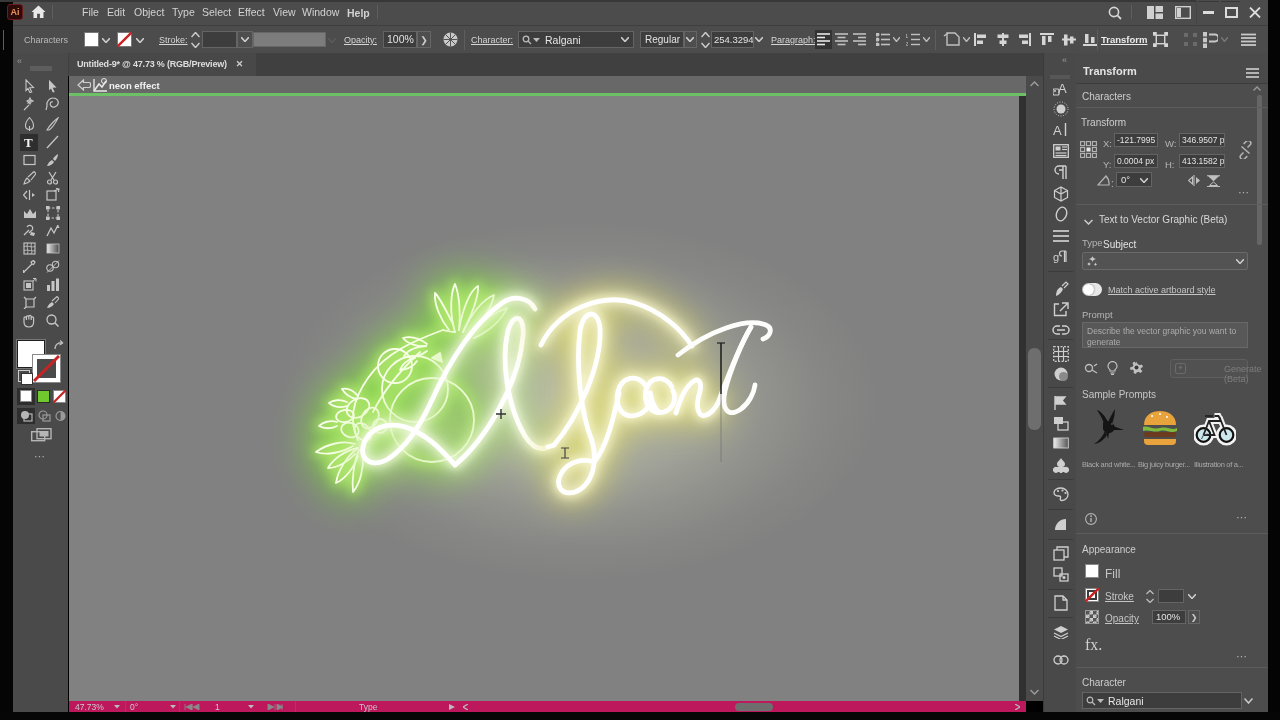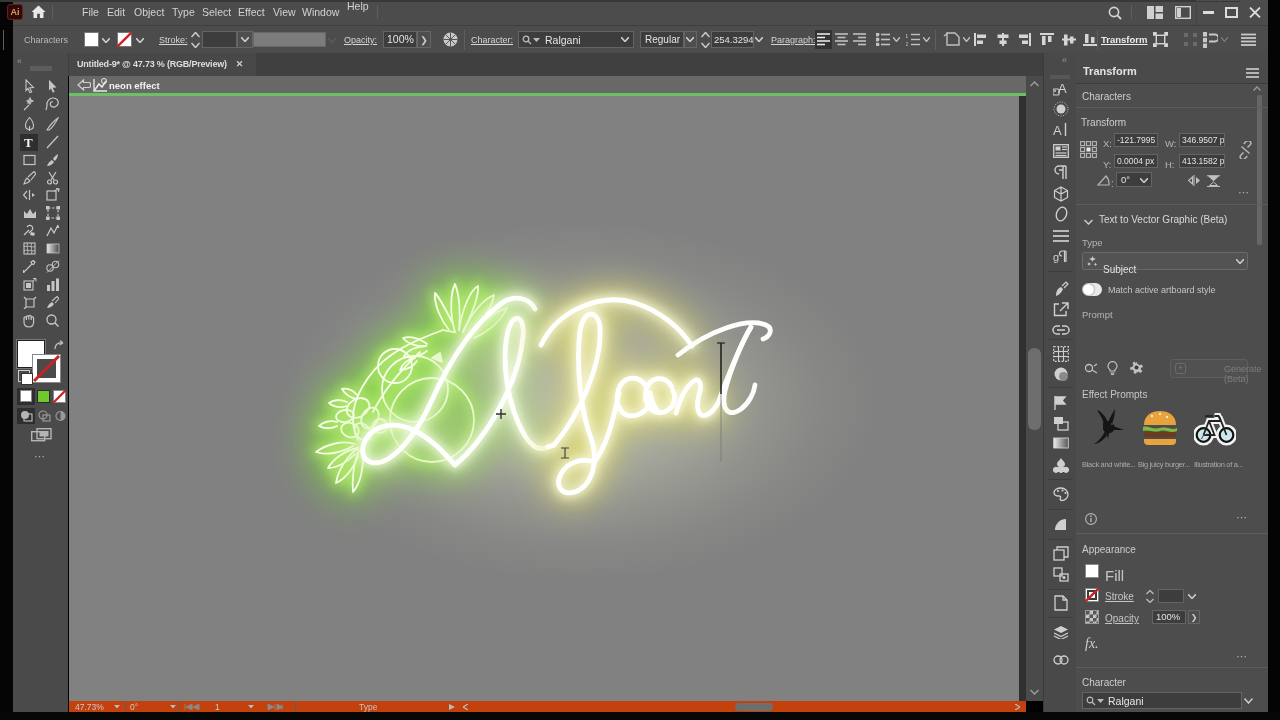--- a/index.html
+++ b/index.html
@@ -12,21 +12,21 @@
   #menubar { left:13px; top:0; width:1255px; height:25px; background:#4c4c4c; }
   #ctrlbar { left:13px; top:25px; width:1255px; height:28px; background:#4c4c4c; border-top:1px solid #3e3e3e; }
   #tabrow  { left:13px; top:53px; width:1255px; height:23px; background:#404040; }
   #toolbar { left:13px; top:53px; width:55px; height:659px; background:#4a4a4a; }
   #tab { left:69px; top:53px; width:187px; height:23px; background:#484848; color:#dedede; font-size:9px; letter-spacing:-0.2px; font-weight:bold; line-height:23px; }
   #crumb { left:69px; top:76px; width:957px; height:18px; background:#686868; }
   #greenline { left:69px; top:93px; width:957px; height:3px; background:#6cc166; }
   #canvas { left:69px; top:96px; width:950px; height:605px; background:#818181; }
   #canedge { left:1019px; top:96px; width:7px; height:605px; background:#303030; }
   #vscroll { left:1026px; top:76px; width:17px; height:625px; background:#4a4a4a; }
-  #statusbar { left:69px; top:701px; width:957px; height:11px; background:#c2410c; }
+  #statusbar { left:69px; top:701px; width:957px; height:11px; background:#be185d; }
   #iconstrip { left:1043px; top:53px; width:33px; height:659px; background:#494949; border-left:1px solid #3a3a3a; }
   #props { left:1076px; top:53px; width:192px; height:659px; background:#4d4d4d; }
   #rightedge { left:1268px; top:0; width:12px; height:720px; background:#040404; }
   #botedge { left:0; top:712px; width:1280px; height:8px; background:#060606; }
   .menuitem { color:#d2d2d2; font-size:10.5px; }
   .sep-v { width:1px; background:#5e5e5e; }
   .field { background:#3d3d3d; border:1px solid #646464; color:#e3e3e3; font-size:10px; white-space:nowrap; overflow:hidden; }
   .lbl { color:#b9b9b9; font-size:10px; }
   .under { text-decoration:underline; }
 </style>
@@ -41,21 +41,21 @@
     </svg>
   <div class="abs sep-v" style="left:53px;top:5px;height:14px;"></div>
   <div class="abs menuitem" style="left:83px;top:6px;">File</div>
   <div class="abs menuitem" style="left:108px;top:6px;">Edit</div>
   <div class="abs menuitem" style="left:135px;top:6px;">Object</div>
   <div class="abs menuitem" style="left:173px;top:6px;">Type</div>
   <div class="abs menuitem" style="left:203px;top:6px;">Select</div>
   <div class="abs menuitem" style="left:239px;top:6px;">Effect</div>
   <div class="abs menuitem" style="left:274px;top:6px;">View</div>
   <div class="abs menuitem" style="left:303px;top:6px;">Window</div>
-  <div class="abs menuitem" style="left:348px;top:0;">Help</div>
+  <div class="abs menuitem" style="left:348px;top:7px;font-weight:bold;">Help</div>
   <div class="abs sep-v" style="left:378px;top:5px;height:14px;"></div>
   <svg class="abs" style="left:1108px;top:5px" width="16" height="16" viewBox="0 0 16 16">
       <circle cx="7" cy="7" r="4.6" fill="none" stroke="#d5d5d5" stroke-width="1.6"></circle>
       <line x1="10.4" y1="10.4" x2="14" y2="14" stroke="#d5d5d5" stroke-width="1.8"></line>
     </svg>
   <div class="abs sep-v" style="left:1132px;top:5px;height:14px;"></div>
   <svg class="abs" style="left:1148px;top:6px" width="16" height="13" viewBox="0 0 16 13">
       <rect x="0" y="0" width="7" height="13" fill="#d0d0d0"></rect>
       <rect x="8.5" y="0" width="7.5" height="6" fill="#d0d0d0"></rect>
       <rect x="8.5" y="7.5" width="7.5" height="5.5" fill="#d0d0d0"></rect>
@@ -762,48 +762,51 @@
   <div class="abs" style="left:0;top:151px;width:192px;height:1px;background:#5c5c5c;"></div>
   <svg class="abs" style="left:8px;top:166px" width="9" height="6" viewBox="0 0 9 6">
       <path d="M0.5 1 L4.5 5 L8.5 1" fill="none" stroke="#ccc" stroke-width="1.5"></path>
     </svg>
   <div class="abs" style="left:23px;top:161px;color:#d8d8d8;font-size:10px;">Text to Vector Graphic (Beta)</div>
   <div class="abs" style="left:6px;top:184px;color:#b5b5b5;font-size:9.5px;">Type</div>
   <div class="abs" style="left:6px;top:199px;width:166px;height:18px;background:#535353;border:1px solid #6a6a6a;border-radius:2px;"></div>
   <svg class="abs" style="left:11px;top:203px" width="11" height="11" viewBox="0 0 11 11">
       <path d="M5.5 0 C6 2 7 2.5 9 3 C7 3.5 6 4 5.5 6 C5 4 4 3.5 2 3 C4 2.5 5 2 5.5 0 Z M2 6 C2.3 7.2 3 7.7 4.2 8 C3 8.3 2.3 8.8 2 10 C1.7 8.8 1 8.3 -0.2 8 C1 7.7 1.7 7.2 2 6 Z M8.5 6.5 C8.8 7.5 9.3 8 10.3 8.2 C9.3 8.5 8.8 9 8.5 10 C8.2 9 7.7 8.5 6.7 8.2 C7.7 8 8.2 7.5 8.5 6.5 Z" fill="#c8c8c8"></path>
     </svg>
-  <div class="abs" style="left:27px;top:211px;color:#e2e2e2;font-size:10px;">Subject</div>
+  <div class="abs" style="left:27px;top:186px;color:#e2e2e2;font-size:10px;">Subject</div>
   <svg class="abs" style="left:160px;top:206px" width="8" height="5" viewBox="0 0 8 5">
       <path d="M0 0 L4 4.5 L8 0" fill="none" stroke="#ccc" stroke-width="1.5"></path>
     </svg>
   <div class="abs" style="left:6px;top:230px;width:20px;height:13px;background:#e8e8e8;border-radius:7px;"></div>
   <div class="abs" style="left:7px;top:231px;width:11px;height:11px;background:#fff;border-radius:50%;box-shadow:0 0 2px rgba(0,0,0,0.6);"></div>
-  <div class="abs" style="left:32px;top:232px;color:#c5c5c5;font-size:9px;">Match active artboard style</div>
+  <div class="abs" style="left:32px;top:232px;color:#c5c5c5;font-size:9px;text-decoration:underline;">Match active artboard style</div>
   <div class="abs" style="left:6px;top:256px;color:#b5b5b5;font-size:9.5px;">Prompt</div>
+  <div class="abs" style="left:6px;top:269px;width:166px;height:26px;background:#585858;border:1px solid #686868;">
+    <div style="color:#ababab;font-size:8.5px;padding:3px 4px;line-height:1.25;">Describe the vector graphic you want to generate</div>
+  </div>
   <svg class="abs" style="left:8px;top:309px" width="14" height="13" viewBox="0 0 14 13">
       <circle cx="5" cy="6" r="3.5" fill="none" stroke="#c0c0c0" stroke-width="1.3"></circle>
       <path d="M8 8 L13 11 M10 4 l3 -2" stroke="#c0c0c0" stroke-width="1.3"></path>
     </svg>
   <svg class="abs" style="left:31px;top:308px" width="11" height="14" viewBox="0 0 11 14">
       <path d="M5.5 0.5 a4.5 4.5 0 0 1 2.5 8.2 V10 H3 V8.7 A4.5 4.5 0 0 1 5.5 0.5 Z" fill="none" stroke="#c0c0c0" stroke-width="1.2"></path>
       <line x1="3.5" y1="12" x2="7.5" y2="12" stroke="#c0c0c0" stroke-width="1.2"></line>
       <line x1="4" y1="13.5" x2="7" y2="13.5" stroke="#c0c0c0" stroke-width="1.2"></line>
     </svg>
   <svg class="abs" style="left:54px;top:308px" width="13" height="13" viewBox="0 0 13 13">
       <path d="M6.5 0.5 L7.5 3 a4 4 0 0 1 2 1.2 L12 3.5 L13 6 L10.8 7 a4 4 0 0 1 0 1.5 L12.5 10 L10.5 12 L8.5 10.8 a4 4 0 0 1 -2 .7 L6 13 L3.5 12 L4 9.8 a4 4 0 0 1 -1.3 -1.3 L0.5 9 L0 6.5 L2.5 5.8 a4 4 0 0 1 1 -1.6 L2.5 2 L4.5 0.5 L6 2.4 Z" fill="#c0c0c0"></path>
       <circle cx="6.5" cy="6.5" r="2" fill="#3a3a3a"></circle>
     </svg>
   <div class="abs" style="left:94px;top:306px;width:78px;height:19px;background:#515151;border:1px solid #5e5e5e;border-radius:3px;"></div>
   <svg class="abs" style="left:99px;top:310px" width="11" height="11" viewBox="0 0 11 11">
       <rect x="0.5" y="0.5" width="10" height="10" rx="2" fill="none" stroke="#6c6c6c" stroke-width="1"></rect>
       <path d="M5.5 2 C5.8 3.5 6.5 4.2 8 4.5 C6.5 4.8 5.8 5.5 5.5 7 C5.2 5.5 4.5 4.8 3 4.5 C4.5 4.2 5.2 3.5 5.5 2 Z" fill="#6c6c6c"></path>
     </svg>
   <div class="abs" style="left:113px;top:311px;color:#7e7e7e;font-size:9px;margin-left:35px;">Generate (Beta)</div>
-  <div class="abs" style="left:6px;top:336px;color:#c5c5c5;font-size:10px;">Effect Prompts</div>
+  <div class="abs" style="left:6px;top:336px;color:#c5c5c5;font-size:10px;">Sample Prompts</div>
   <svg class="abs" style="left:9px;top:355px" width="42" height="40" viewBox="0 0 42 40">
       <g fill="#151515">
         <path d="M12 2 C16 8 18 12 19 16 L23 14 C20 8 16 3 12 2 Z"></path>
         <path d="M30 1 C27 6 24 11 23 15 L27 16 C29 11 30 5 30 1 Z"></path>
         <path d="M18 15 C22 12 27 13 29 17 C31 20 29 24 25 25 C22 26 19 24 18 21 Z"></path>
         <path d="M28 18 L39 22 L28 22 Z"></path>
         <path d="M20 23 C18 28 14 33 9 36 C13 36 19 32 22 27 Z"></path>
         <path d="M24 25 L23 31 L21 24 Z"></path>
       </g>
       <circle cx="27" cy="16" r="0.9" fill="#555"></circle>
@@ -840,40 +843,40 @@
   <div class="abs" style="left:118px;top:407px;color:#aaaaaa;font-size:7.5px;width:54px;overflow:hidden;white-space:nowrap;letter-spacing:-0.3px;">Illustration of a...</div>
   <svg class="abs" style="left:9px;top:460px" width="12" height="12" viewBox="0 0 12 12">
       <circle cx="6" cy="6" r="5.4" fill="none" stroke="#b5b5b5" stroke-width="1.1"></circle>
       <circle cx="6" cy="3.2" r="0.9" fill="#b5b5b5"></circle>
       <rect x="5.3" y="5" width="1.4" height="4" fill="#b5b5b5"></rect>
     </svg>
   <div class="abs" style="left:160px;top:458px;color:#b5b5b5;font-size:11px;letter-spacing:1px;">⋯</div>
   <div class="abs" style="left:0;top:480px;width:192px;height:1px;background:#5c5c5c;"></div>
   <div class="abs" style="left:6px;top:491px;color:#cdcdcd;font-size:10px;">Appearance</div>
   <div class="abs" style="left:9px;top:511px;width:14px;height:14px;background:#fff;border:1px solid #888;"></div>
-  <div class="abs" style="left:29px;top:514px;color:#c5c5c5;font-size:15px;text-align:right;">Fill</div>
+  <div class="abs" style="left:29px;top:514px;color:#c5c5c5;font-size:12px;text-align:right;">Fill</div>
   <div class="abs" style="left:9px;top:535px;width:14px;height:14px;background:#fff;border:1px solid #888;"></div>
   <svg class="abs" style="left:9px;top:535px" width="14" height="14" viewBox="0 0 14 14">
       <rect x="3" y="3" width="8" height="8" fill="none" stroke="#3a3a3a" stroke-width="2"></rect>
       <line x1="0" y1="14" x2="14" y2="0" stroke="#c92222" stroke-width="2.4"></line>
     </svg>
   <div class="abs under" style="left:29px;top:538px;color:#c5c5c5;font-size:10px;">Stroke</div>
   <svg class="abs" style="left:70px;top:537px" width="8" height="13" viewBox="0 0 8 13">
       <path d="M0.5 4 L4 0.5 L7.5 4" fill="none" stroke="#bbb" stroke-width="1.3"></path>
       <path d="M0.5 9 L4 12.5 L7.5 9" fill="none" stroke="#bbb" stroke-width="1.3"></path>
     </svg>
   <div class="abs field" style="left:82px;top:536px;width:26px;height:14px;"></div>
   <svg class="abs" style="left:112px;top:541px" width="8" height="5" viewBox="0 0 8 5">
       <path d="M0 0 L4 4.5 L8 0" fill="none" stroke="#ccc" stroke-width="1.5"></path>
     </svg>
   <div class="abs" style="left:9px;top:557px;width:14px;height:14px;background:#888;border:1px solid #999;background-image:linear-gradient(45deg,#ccc 25%,transparent 25%,transparent 75%,#ccc 75%),linear-gradient(45deg,#ccc 25%,#555 25%,#555 75%,#ccc 75%);background-size:7px 7px;background-position:0 0,3.5px 3.5px;"></div>
   <div class="abs under" style="left:29px;top:560px;color:#c5c5c5;font-size:10px;">Opacity</div>
   <div class="abs field" style="left:76px;top:557px;width:34px;height:14px;font-size:9.5px;line-height:12px;padding-left:3px;">100%</div>
   <div class="abs" style="left:112px;top:557px;width:12px;height:14px;background:#4e4e4e;border:1px solid #666;color:#ccc;font-size:8px;line-height:13px;text-align:center;">❯</div>
-  <div class="abs" style="left:9px;top:583px;color:#cfcfcf;font-size:14px;font-style:italic;font-family:'Liberation Serif',serif;">fx.</div>
+  <div class="abs" style="left:9px;top:583px;color:#cfcfcf;font-size:16px;font-family:'Liberation Serif',serif;">fx.</div>
   <div class="abs" style="left:160px;top:597px;color:#b5b5b5;font-size:11px;letter-spacing:1px;">⋯</div>
   <div class="abs" style="left:0;top:614px;width:192px;height:1px;background:#5c5c5c;"></div>
   <div class="abs" style="left:6px;top:624px;color:#cdcdcd;font-size:10px;">Character</div>
   <div class="abs field" style="left:6px;top:639px;width:160px;height:17px;"></div>
   <svg class="abs" style="left:10px;top:643px" width="10" height="10" viewBox="0 0 10 10">
       <circle cx="4" cy="4" r="2.8" fill="none" stroke="#bbb" stroke-width="1.2"></circle>
       <line x1="6" y1="6" x2="9" y2="9" stroke="#bbb" stroke-width="1.2"></line>
     </svg>
   <svg class="abs" style="left:21px;top:646px" width="7" height="4" viewBox="0 0 7 4">
       <path d="M0 0 L3.5 4 L7 0" fill="#bbb"></path>

